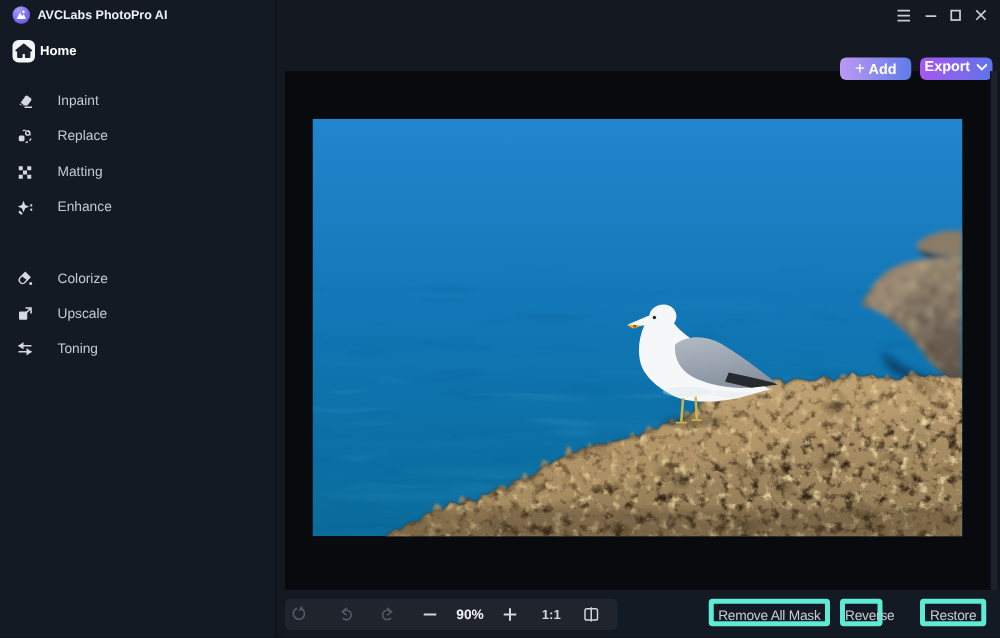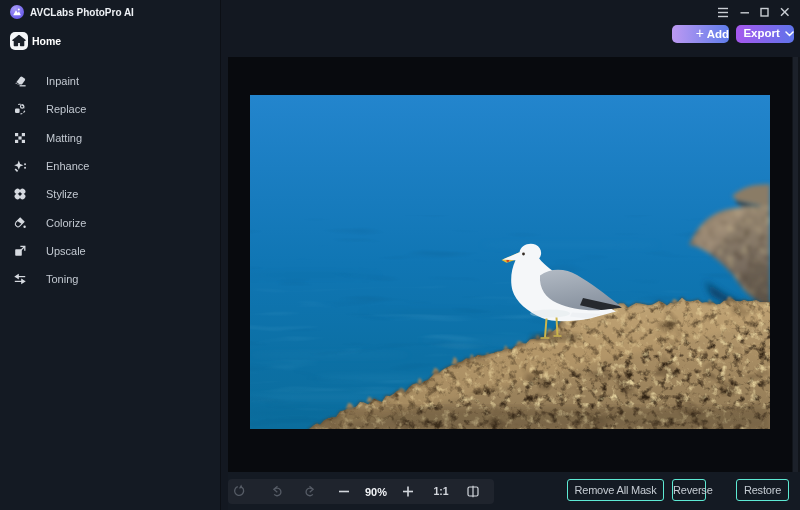--- a/index.html
+++ b/index.html
@@ -8,32 +8,32 @@
 #sidebar{position:absolute;left:0;top:0;width:221px;height:510px;background:#141a23;border-right:1px solid #0c0f15}
 #logo{position:absolute;left:10px;top:5px;width:14px;height:14px;border-radius:50%;background:radial-gradient(circle at 35% 25%,#a89cf8,#7668ee 60%,#5b4de0)}
 #logotxt{position:absolute;left:30px;top:7px;font-size:10px;font-weight:700;color:#eef1f5;letter-spacing:0px}
 #homeic{position:absolute;left:10px;top:32px;width:18px;height:18px;background:#f4f6f8;border-radius:5px}
 #hometxt{position:absolute;left:32px;top:35px;font-size:10.5px;font-weight:700;color:#fff}
 .nav{position:absolute;left:0;width:228px;height:28px}
 .nav .ic{position:absolute;left:14px;top:8px;width:12px;height:12px}
 .nav .tx{position:absolute;left:46px;top:7.5px;font-size:11px;color:#c3c9d1}
 
 #winctl{position:absolute;left:710px;top:4px;width:90px;height:18px}
-.gbtn{position:absolute;top:25px;height:17.5px;border-radius:5px;color:#fff;font-size:11.5px;font-weight:700;text-align:right;line-height:17.5px}
+.gbtn{position:absolute;top:46px;height:17.5px;border-radius:5px;color:#fff;font-size:11.5px;font-weight:700;text-align:center;line-height:17.5px}
 #addbtn{left:672px;width:57px;background:linear-gradient(90deg,#bd99f2,#5f7cea)}
 #expbtn{left:736px;width:58px;background:linear-gradient(90deg,#a658ee,#5f74ea)}
 
 #canvas{position:absolute;left:228px;top:57px;width:564px;height:415px;background:#080a0e}
 #photo{position:absolute;left:22px;top:38px;width:520px;height:334px}
 #scroll{position:absolute;left:792px;top:57px;width:8px;height:415px;background:#11151b}
 #scrollthumb{position:absolute;left:793px;top:57px;width:5px;height:415px;background:#1c212a}
 
 #bottombar{position:absolute;left:228px;top:472px;width:572px;height:38px;background:#141a23}
 #toolpanel{position:absolute;left:228px;top:479px;width:266px;height:25px;background:#1f242d;border-radius:4px}
-.obtn{position:absolute;top:479px;height:22px;border:1px solid #5eead4;border-radius:3px;color:#c6ccd3;font-size:11px;letter-spacing:-0.2px;text-align:center;line-height:20px;background:transparent}
+.obtn{position:absolute;top:479px;height:22px;border:4px solid #5eead4;border-radius:3px;color:#c6ccd3;font-size:11px;letter-spacing:-0.2px;text-align:center;line-height:20px;background:transparent}
 #rab{left:567px;width:97px}
 #rvb{left:672px;width:34px}
 #rsb{left:736px;width:53px}
 </style></head>
 <body>
 <div id="root">
   <div id="canvas">
     <svg id="photo" viewBox="0 0 520 334" width="520" height="334">
       <defs>
         <linearGradient id="sea" x1="0" y1="0" x2="0" y2="1">
@@ -209,31 +209,20 @@
     </div>
   <div class="nav" style="top:152px">
       <svg class="ic" viewBox="0 0 12 12">
         <path d="M4.8,0.6 L6.1,3.9 L9.4,5.2 L6.1,6.5 L4.8,9.8 L3.5,6.5 L0.2,5.2 L3.5,3.9 Z" fill="#d5d9df"></path>
         <path d="M1.2,9 L3.6,11.4" stroke="#d5d9df" stroke-width="1.7"></path>
         <rect x="10.2" y="3.4" width="1.7" height="1.7" fill="#d5d9df"></rect>
         <rect x="10.2" y="6.9" width="1.7" height="1.7" fill="#d5d9df"></rect>
       </svg>
       <div class="tx">Enhance</div>
     </div>
-  <div class="nav" style="top:180px">
-      <svg class="ic" viewBox="0 0 12 12">
-        <g fill="#d5d9df">
-          <ellipse cx="3.3" cy="3.3" rx="2.9" ry="2.5" transform="rotate(-45 3.3 3.3)"></ellipse>
-          <ellipse cx="8.7" cy="3.3" rx="2.9" ry="2.5" transform="rotate(45 8.7 3.3)"></ellipse>
-          <ellipse cx="3.3" cy="8.7" rx="2.9" ry="2.5" transform="rotate(45 3.3 8.7)"></ellipse>
-          <ellipse cx="8.7" cy="8.7" rx="2.9" ry="2.5" transform="rotate(-45 8.7 8.7)"></ellipse>
-        </g>
-      </svg>
-      <div class="tx">Stylize</div>
-    </div>
   <div class="nav" style="top:209px">
       <svg class="ic" viewBox="0 0 12 12">
         <path d="M2,5.2 L6.2,1 L10,4.8 L5.4,9.4 Q3.9,10.4 2.8,9.4 L1.6,8.2 Q0.8,7 2,5.2 Z" fill="none" stroke="#d5d9df" stroke-width="1.1"></path>
         <path d="M6.2,1 L10,4.8 L7.7,7.1 L3.3,3.9 Z" fill="#d5d9df"></path>
         <circle cx="10.6" cy="9.8" r="1.2" fill="#d5d9df"></circle>
       </svg>
       <div class="tx">Colorize</div>
     </div>
   <div class="nav" style="top:237px">
       <svg class="ic" viewBox="0 0 12 12">

